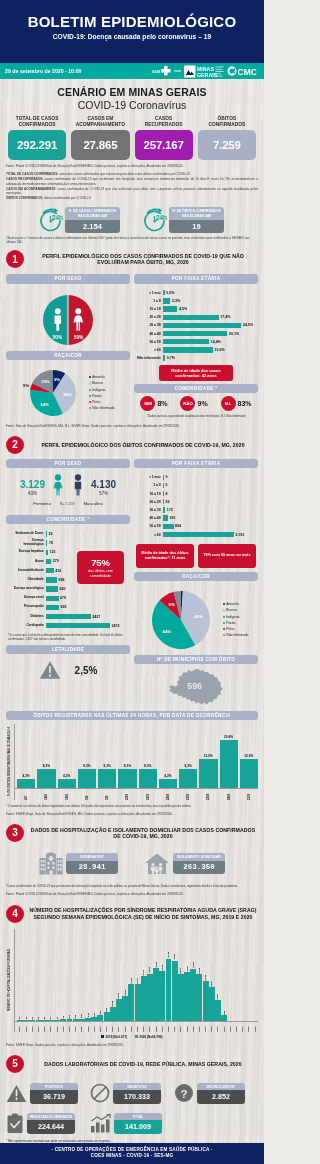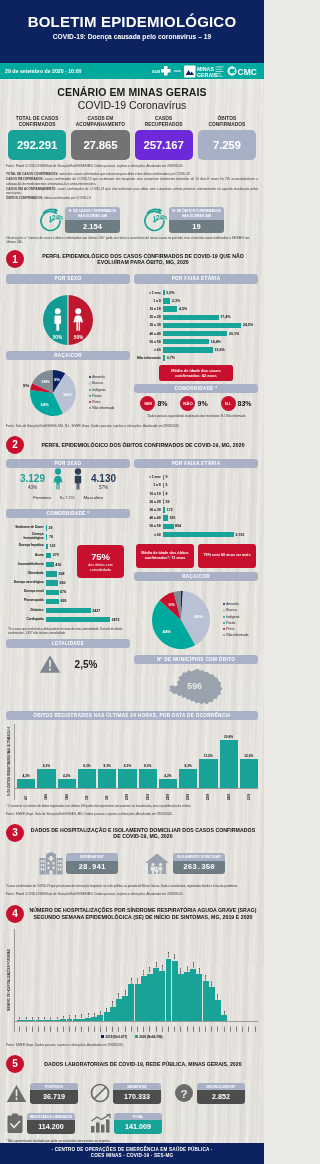--- a/index.html
+++ b/index.html
@@ -56,21 +56,21 @@
   .hbr .vl{font-size:3.6px;font-weight:bold;color:#111;padding-left:1.6px;}
   .redbadge{background:#c8102e;color:#fff;font-size:4px;font-weight:bold;text-align:center;border-radius:2.5px;
     padding:3px 6px;margin:3px auto 0;width:74px;line-height:5px;}
   .comorb{display:flex;align-items:center;justify-content:space-around;margin-top:3px;}
   .comorb .ci{display:flex;align-items:center;gap:2px;}
   .comorb .cc{width:15px;height:15px;border-radius:50%;background:#c8102e;color:#fff;font-size:4.3px;font-weight:bold;
     display:flex;align-items:center;justify-content:center;}
   .comorb .cp{font-size:7px;font-weight:bold;color:#111;}
   .tinynote{font-size:2.9px;color:#333;text-align:center;margin-top:2.5px;}
 
-  .sex2{display:flex;align-items:center;justify-content:center;gap:6px;}
+  .sex2{display:flex;align-items:center;justify-content:center;gap:6px;margin-top:6px;}
   .sex2 .sx{text-align:center;}
   .sex2 .sx .n{font-size:10px;font-weight:bold;line-height:11px;}
   .sex2 .sx .p{font-size:4.6px;color:#333;font-weight:normal;margin-top:1px;}
   .sexlabels{display:flex;justify-content:center;align-items:flex-end;gap:9px;font-size:4.3px;color:#222;margin-top:1px;padding-bottom:4px;}
   .sexlabels .tot{font-size:3.6px;color:#444;}
   .cbars .lb{width:39px !important;font-size:3.3px !important;white-space:pre-line !important;line-height:3.9px;}
   .cbars .hbr{height:9.2px;}
   .bigbadge{position:absolute;right:6px;top:22px;width:47px;height:33px;border-radius:4px;background:#c8102e;color:#fff;
     display:flex;flex-direction:column;align-items:center;justify-content:center;text-align:center;}
   .bigbadge .bp{font-size:9.5px;font-weight:bold;letter-spacing:-.2px;}
@@ -162,21 +162,21 @@
     <div class="cv" style="background:#17a398">292.291</div>
   </div>
     <div class="card">
     <div class="cl">CASOS EM
 ACOMPANHAMENTO</div>
     <div class="cv" style="background:#737373">27.865</div>
   </div>
     <div class="card">
     <div class="cl">CASOS
 RECUPERADOS</div>
-    <div class="cv" style="background:#6d28d9">257.167</div>
+    <div class="cv" style="background:#a21caf">257.167</div>
   </div>
     <div class="card">
     <div class="cl">ÓBITOS
 CONFIRMADOS</div>
     <div class="cv" style="background:#a7b0c4">7.259</div>
   </div>
   </div>
 <div class="src">Fonte: Painel COVID-19 MG/Sala de Situação/SubVS/SES/MG. Dados parciais, sujeitos a alterações. Atualizado em 29/09/2020.</div>
 <div class="notes" id="scenNotes">
     <div><b>TOTAL DE CASOS CONFIRMADOS:</b><span> soma dos casos confirmados que estiveram para óbito e dos óbitos confirmados por COVID-19.</span></div>
@@ -958,21 +958,21 @@
      </div>
    </div>
     <div class="lc">
       <svg width="18" height="21" viewBox="0 0 36 42">
         <rect x="3" y="5" width="30" height="35" rx="3" fill="#6b6b6b"></rect>
         <rect x="12" y="1" width="12" height="7" rx="2" fill="#6b6b6b"></rect>
         <path d="M10 22l6 7 11-12" stroke="#e9e7e3" stroke-width="3.4" fill="none" stroke-linecap="round" stroke-linejoin="round"></path>
       </svg>
      <div class="bx">
        <div class="t">RESULTADOS LIBERADOS</div>
-       <div class="v" style="background:#4d4d4d">114.200</div>
+       <div class="v" style="background:#4d4d4d">224.644</div>
      </div>
    </div>
     <div class="lc">
       <svg width="21" height="19" viewBox="0 0 42 38">
         <g fill="#6b6b6b">
           <rect x="2" y="24" width="7" height="13"></rect>
           <rect x="12" y="17" width="7" height="20"></rect>
           <rect x="22" y="21" width="7" height="16"></rect>
           <rect x="32" y="11" width="7" height="26"></rect>
         </g>

